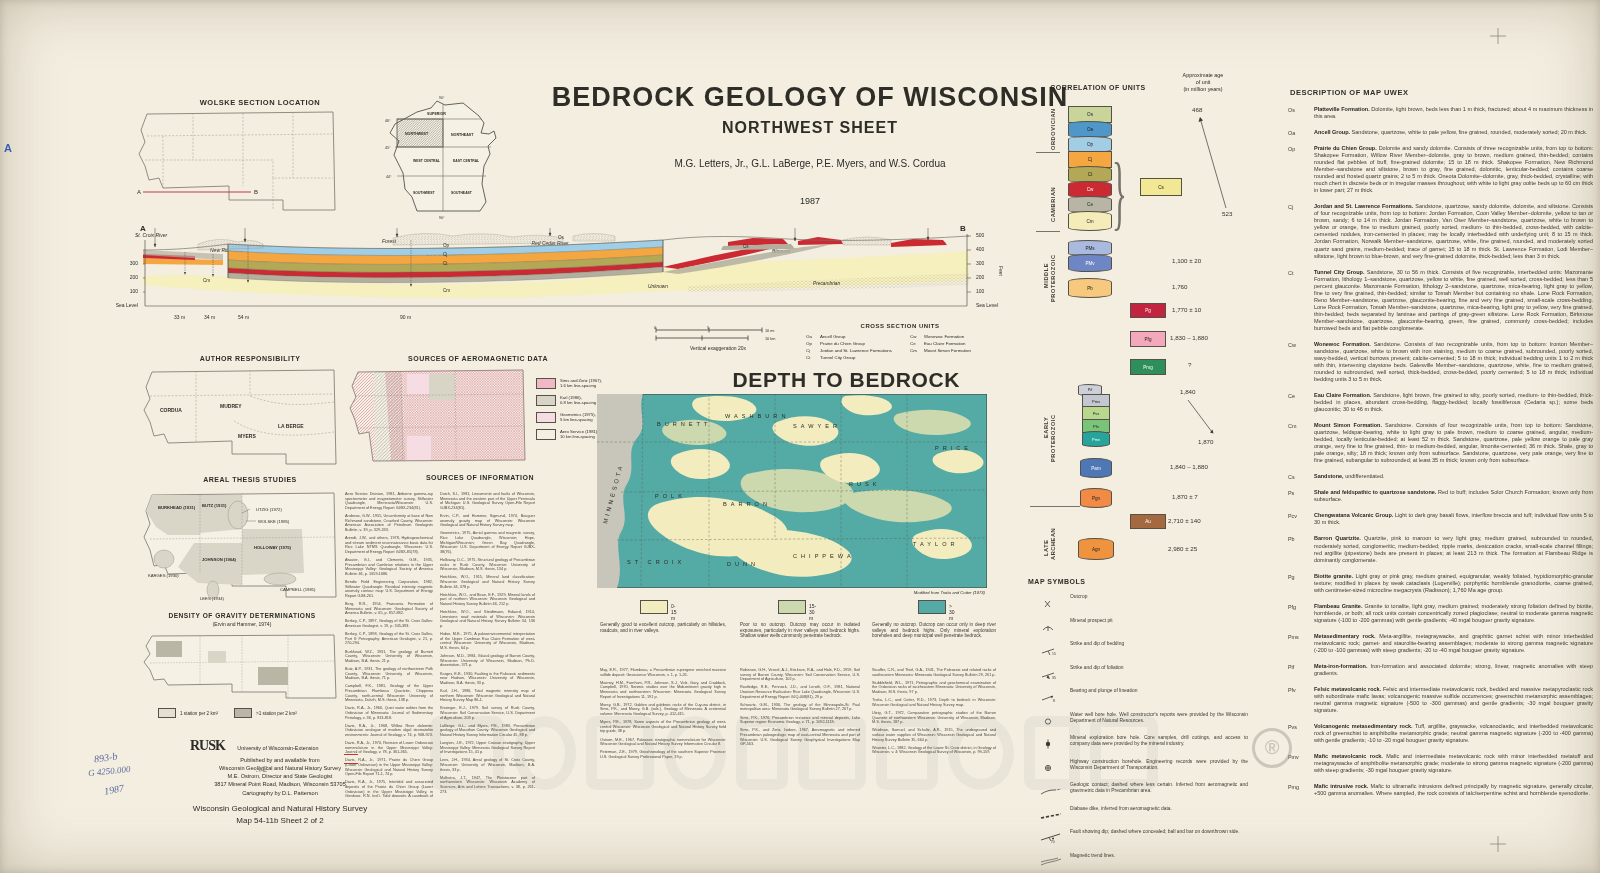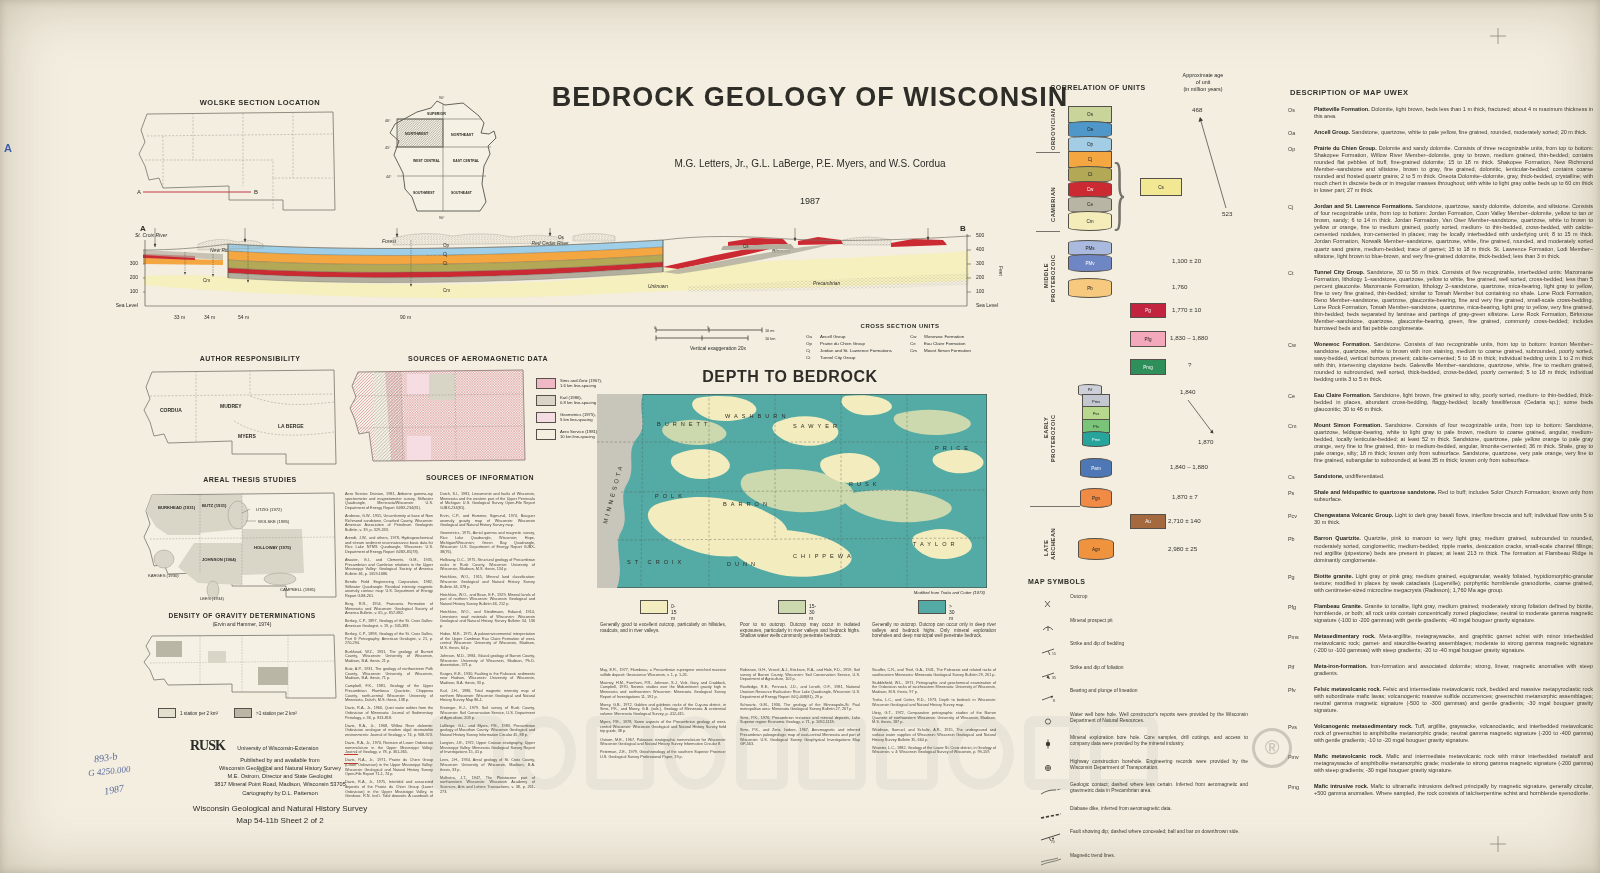--- a/index.html
+++ b/index.html
@@ -29,20 +29,21 @@
   .hand{color:#5b6b9d;font-style:italic;font-family:"Liberation Serif",serif;}
   .wm-blob{display:inline-block;height:52px;margin-right:10px;border:11px solid #6a6a6a;border-radius:10px;}
   #watermark{opacity:.07;}
 </style>
 </head>
 <body>
 
 <div id="sheet">
 
   <div class="abs hdr" style="left:460px;top:82px;width:700px;text-align:center;font-size:27px;letter-spacing:1px;">BEDROCK GEOLOGY OF WISCONSIN</div>
+  <div class="abs hdr" style="left:560px;top:119px;width:500px;text-align:center;font-size:16px;letter-spacing:1px;">NORTHWEST SHEET</div>
   <div class="abs" style="left:560px;top:158px;width:500px;text-align:center;font-size:10px;">M.G. Letters, Jr., G.L. LaBerge, P.E. Myers, and W.S. Cordua</div>
   <div class="abs" style="left:560px;top:196px;width:500px;text-align:center;font-size:9px;">1987</div>
 
   <div class="abs hdr" style="left:150px;top:98px;width:220px;text-align:center;font-size:7.5px;">WOLSKE SECTION LOCATION</div>
   <svg class="abs" style="left:133px;top:108px;" width="210" height="112" viewBox="0 0 210 112">
     <path d="M14,6 L200,4 L202,102 L150,102 L150,92 L96,92 L96,78 L30,80 L26,70 L16,72 L12,58 L6,46 L12,34 L8,22 Z" fill="none" stroke="#76736a" stroke-width="0.8"></path>
     <g stroke="#9a968a" stroke-width="0.5" stroke-dasharray="2,1.6" fill="none">
       <path d="M14,28 L200,26"></path>
         <path d="M12,52 L140,52 L140,70 L200,70"></path>
         <path d="M60,5 L60,52"></path>
@@ -428,21 +429,21 @@
       <p>Johnson, M.D., 1984, Glacial geology of Barron County, Wisconsin: University of Wisconsin, Madison, Ph.D. dissertation, 371 p.</p>
       <p>Karges, E.E., 1930, Faulting in the Paleozoic sediments near Hudson, Wisconsin: University of Wisconsin, Madison, B.A. thesis, 33 p.</p>
       <p>Karl, J.H., 1986, Total magnetic intensity map of northern Wisconsin: Wisconsin Geological and Natural History Survey Map 86-1.</p>
       <p>Kissinger, E.J., 1979, Soil survey of Rusk County, Wisconsin: Soil Conservation Service, U.S. Department of Agriculture, 203 p.</p>
       <p>LaBerge, G.L., and Myers, P.E., 1983, Precambrian geology of Marathon County: Wisconsin Geological and Natural History Survey Information Circular 45, 88 p.</p>
       <p>Langton, J.E., 1972, Upper Croixan stratigraphy, Upper Mississippi Valley: Minnesota Geological Survey Report of Investigations 15, 41 p.</p>
       <p>Lees, J.H., 1934, Areal geology of St. Croix County, Wisconsin: University of Wisconsin, Madison, B.A. thesis, 33 p.</p>
       <p>Malhotra, J.T., 1947, The Pleistocene part of northwestern Wisconsin: Wisconsin Academy of Sciences, Arts and Letters Transactions, v. 38, p. 261-273.</p>
     </div>
 
-  <div class="abs hdr" style="left:620px;top:368px;width:340px;text-align:center;font-size:16px;letter-spacing:.6px;">DEPTH TO BEDROCK</div>
+  <div class="abs hdr" style="left:620px;top:368px;width:340px;text-align:right;font-size:21px;letter-spacing:.6px;">DEPTH TO BEDROCK</div>
   <svg class="abs" style="left:597px;top:394px;" width="390" height="194" viewBox="0 0 390 194">
     <rect x="0" y="0" width="390" height="194" fill="#54aaa4" stroke="#3c3a33" stroke-width="1"></rect>
     <path d="M0,0 L46,0 C40,18 52,30 40,44 C28,58 40,74 30,90 C20,106 34,122 24,138 C16,152 28,170 20,194 L0,194 Z" fill="#c8c5ba"></path>
 
     <path d="M150,80 C190,70 230,76 250,90 C270,104 240,120 200,118 C160,116 130,92 150,80 Z" fill="#ccd8ae"></path>
     <path d="M250,100 C290,92 330,96 350,108 C366,118 340,130 300,128 C268,126 236,108 250,100 Z" fill="#ccd8ae"></path>
     <path d="M70,30 C95,22 120,26 128,36 C136,46 110,54 88,50 C70,47 58,36 70,30 Z" fill="#ccd8ae"></path>
     <path d="M300,20 C330,12 360,16 372,26 C382,36 350,44 324,40 C304,37 290,26 300,20 Z" fill="#ccd8ae"></path>
 
     <path d="M60,110 C100,96 150,104 180,124 C210,144 170,166 120,162 C80,158 30,124 60,110 Z" fill="#f2ecbe"></path>

